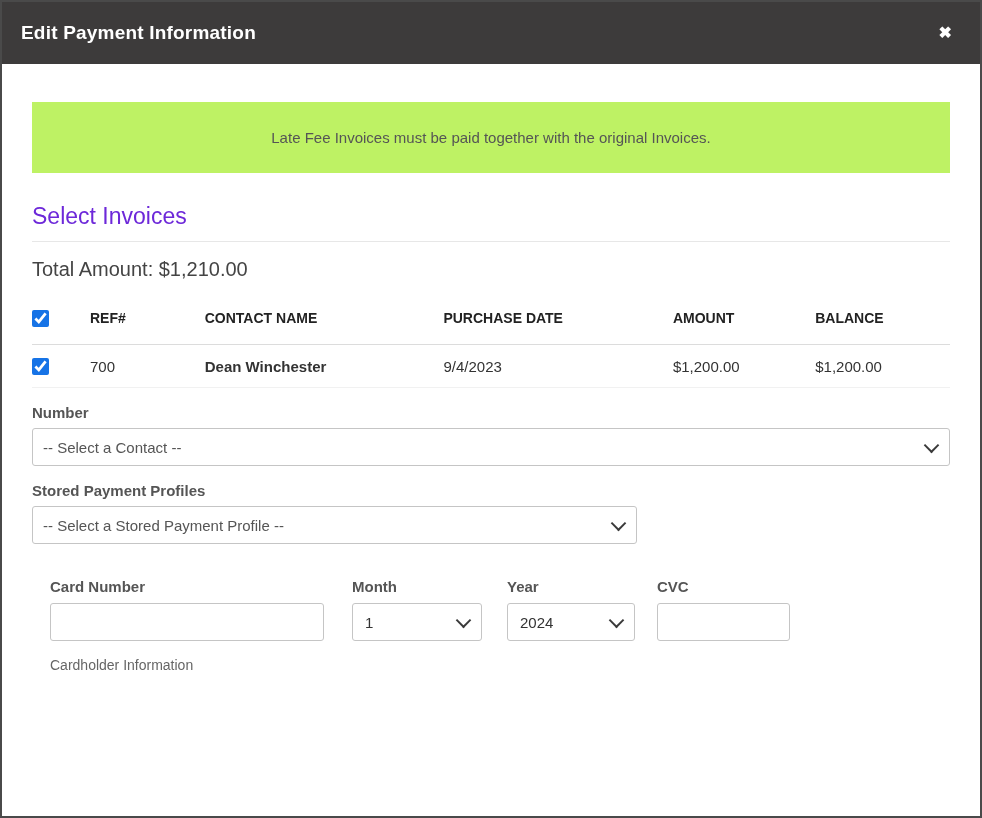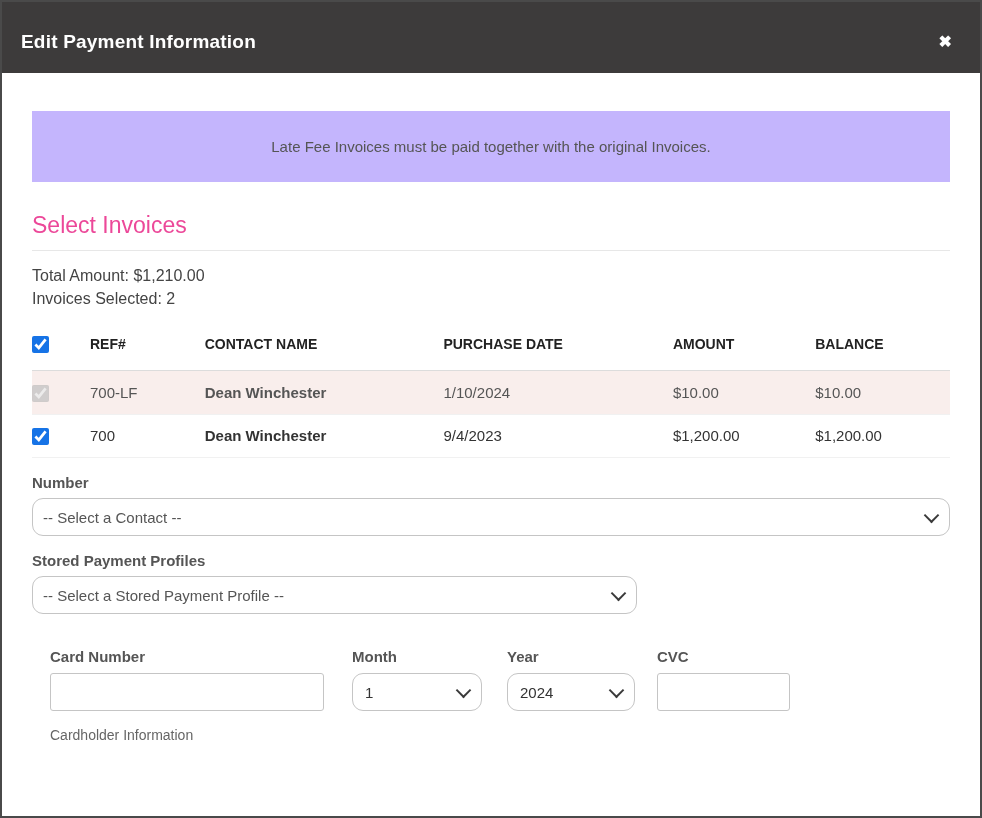--- a/index.html
+++ b/index.html
@@ -11,21 +11,21 @@
     background: #fff;
     font-family: "Liberation Sans", sans-serif;
   }
 
   
   .modal-header {
     background: #3d3b3b;
     height: 62px;
     display: flex;
     align-items: center;
-    padding: 9px 28px 0 19px;
+    padding: 0 28px 0 19px;
   }
   .modal-header h1 {
     margin: 0;
     font-size: 19px;
     font-weight: 600;
     color: #ffffff;
     letter-spacing: .2px;
   }
   .close {
     margin-left: auto;
@@ -34,40 +34,40 @@
     font-weight: 700;
     cursor: pointer;
     line-height: 1;
   }
 
   .content { padding: 0 30px 40px; }
 
   
   .notice {
     margin-top: 38px;
-    background: #c4b5fd;
+    background: #bef264;
     color: #555;
     font-size: 15px;
     text-align: center;
     padding: 27px 15px;
   }
 
   
   h2.section {
     margin: 30px 0 0;
     font-size: 23px;
     font-weight: 400;
-    color: #ec4899;
+    color: #6d28d9;
     padding-bottom: 11px;
     border-bottom: 1px solid #e7e7e7;
   }
   .payment-heading { margin-top: 50px !important; }
 
   .totals-wrap { margin-top: 13px; }
-  p.totals { margin: 0; font-size: 16px; color: #444; line-height: 1.45; }
+  p.totals { margin: 0; font-size: 20px; color: #444; line-height: 1.45; }
 
   
   table.invoices {
     width: 100%;
     border-collapse: collapse;
     margin-top: 15px;
   }
   table.invoices th {
     text-align: left;
     font-size: 14px;
@@ -103,21 +103,21 @@
     display: block;
     margin: 16px 0 7px;
     font-weight: 700;
     color: #555;
     font-size: 15px;
   }
   select {
     width: 100%;
     height: 38px;
     border: 1px solid #c5c5c5;
-    border-radius: 11px;
+    border-radius: 3px;
     font-size: 15px;
     color: #555;
     padding: 0 30px 0 10px;
     background: #fff;
     -webkit-appearance: none;
     appearance: none;
     font-family: "Liberation Sans", sans-serif;
   }
   .select-wrap { position: relative; }
   .select-wrap.full { width: 100%; }
@@ -173,21 +173,20 @@
   </header>
 
   <div class="content">
 
     <div class="notice">Late Fee Invoices must be paid together with the original Invoices.</div>
 
     <h2 class="section">Select Invoices</h2>
 
     <div class="totals-wrap">
       <p class="totals">Total Amount: $1,210.00</p>
-      <p class="totals">Invoices Selected: 2</p>
     </div>
 
     <table class="invoices">
       <colgroup>
         <col class="c-cb">
           <col class="c-ref">
           <col class="c-contact">
           <col class="c-date">
           <col class="c-amount">
           <col class="c-balance">
@@ -196,28 +195,20 @@
         <tr>
           <th class="cb"><input type="checkbox" checked="" style=""></th>
           <th>REF#</th>
           <th>CONTACT NAME</th>
           <th>PURCHASE DATE</th>
           <th>AMOUNT</th>
           <th>BALANCE</th>
         </tr>
       </thead>
       <tbody>
-        <tr class="late-fee-row">
-          <td class="cb"><input type="checkbox" disabled="" checked="" style=""></td>
-          <td>700-LF</td>
-          <td class="contact">Dean Winchester</td>
-          <td>1/10/2024</td>
-          <td>$10.00</td>
-          <td>$10.00</td>
-        </tr>
         <tr>
           <td class="cb"><input type="checkbox" checked="" style=""></td>
           <td>700</td>
           <td class="contact">Dean Winchester</td>
           <td>9/4/2023</td>
           <td>$1,200.00</td>
           <td>$1,200.00</td>
         </tr>
       </tbody>
     </table>

